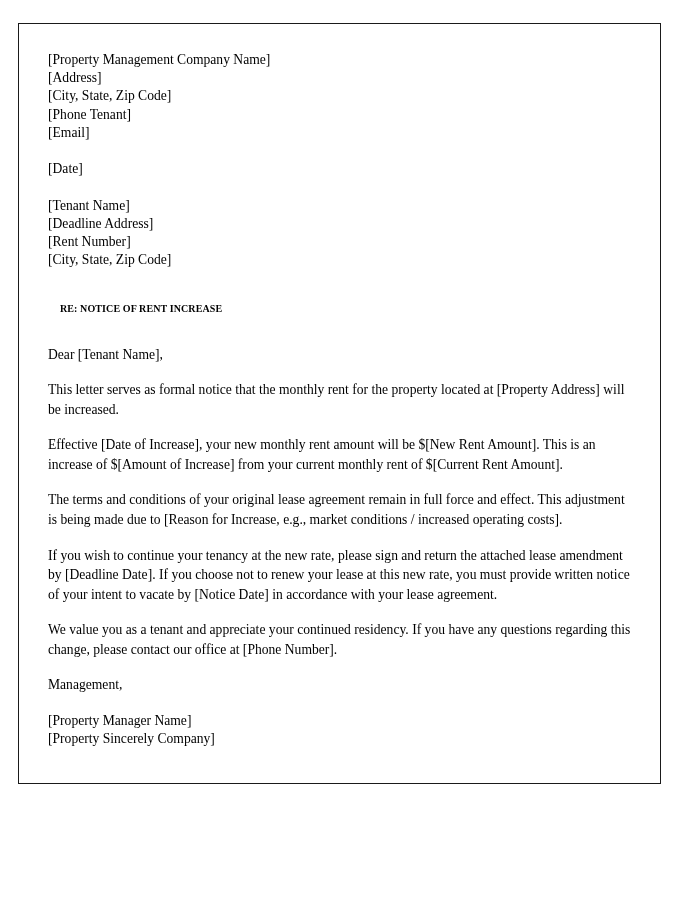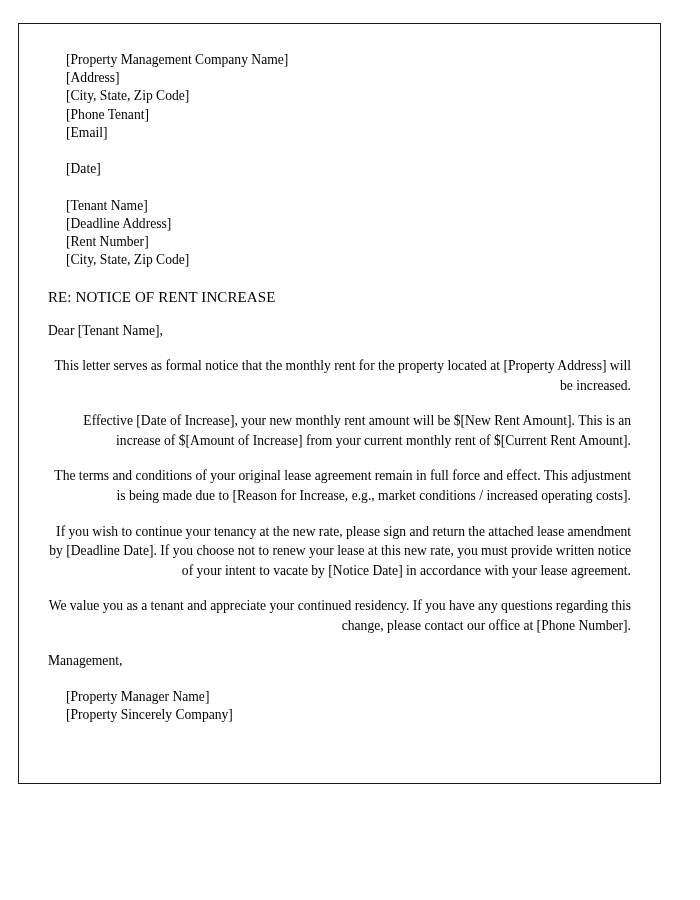--- a/index.html
+++ b/index.html
@@ -34,41 +34,40 @@
   .block {
     font-size: 13.6px;
     line-height: 18.2px;
     margin: 0;
   }
 
   
   .lines .line {
     display: block;
     white-space: nowrap;
-    margin-left: 18px;
   }
 
   
   .gap-1 { height: 18.2px; }
   .gap-sub { height: 16px; }
 
   .subject {
-    font-weight: normal;
-    font-size: 15px;
+    font-weight: bold;
+    font-size: 10px;
     letter-spacing: 0.1px;
     line-height: 18.2px;
-    margin: 0;
+    margin: 12px;
   }
 
   .para {
     font-size: 13.6px;
     line-height: 19.6px;
     margin: 0;
     width: 583px;
-    text-align: right;
+    text-align: left;
   }
 
   .salutation {
     font-size: 13.6px;
     line-height: 18.2px;
     margin: 0;
     font-family: Liberation Serif, serif;
   }
 </style>
 </head>

